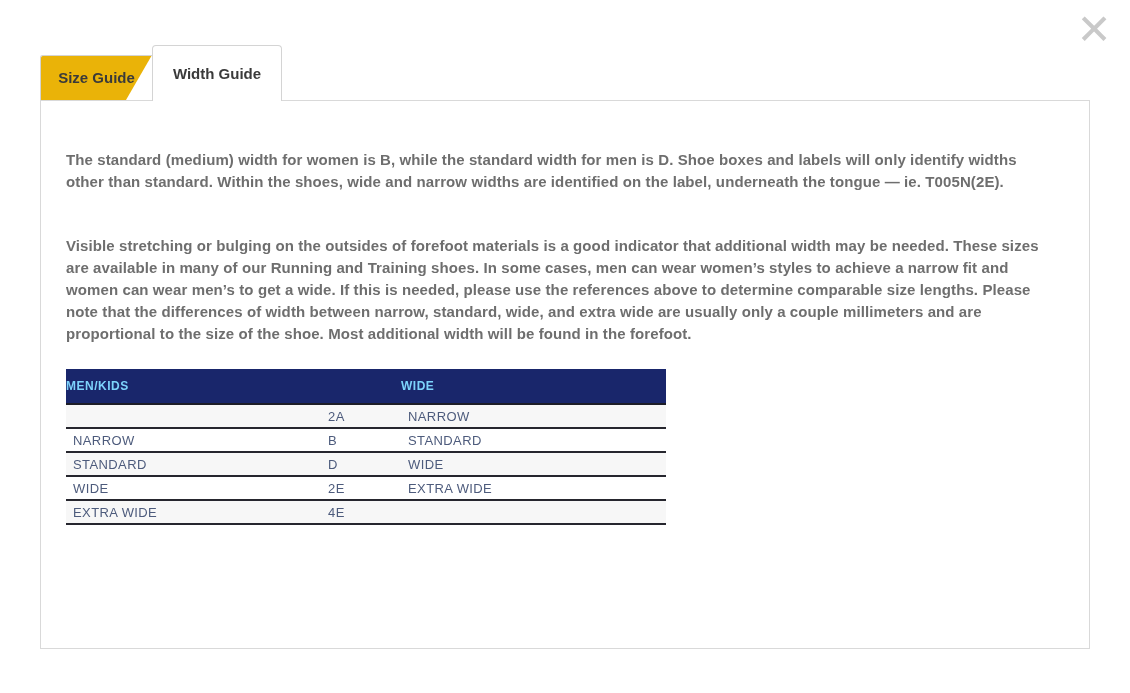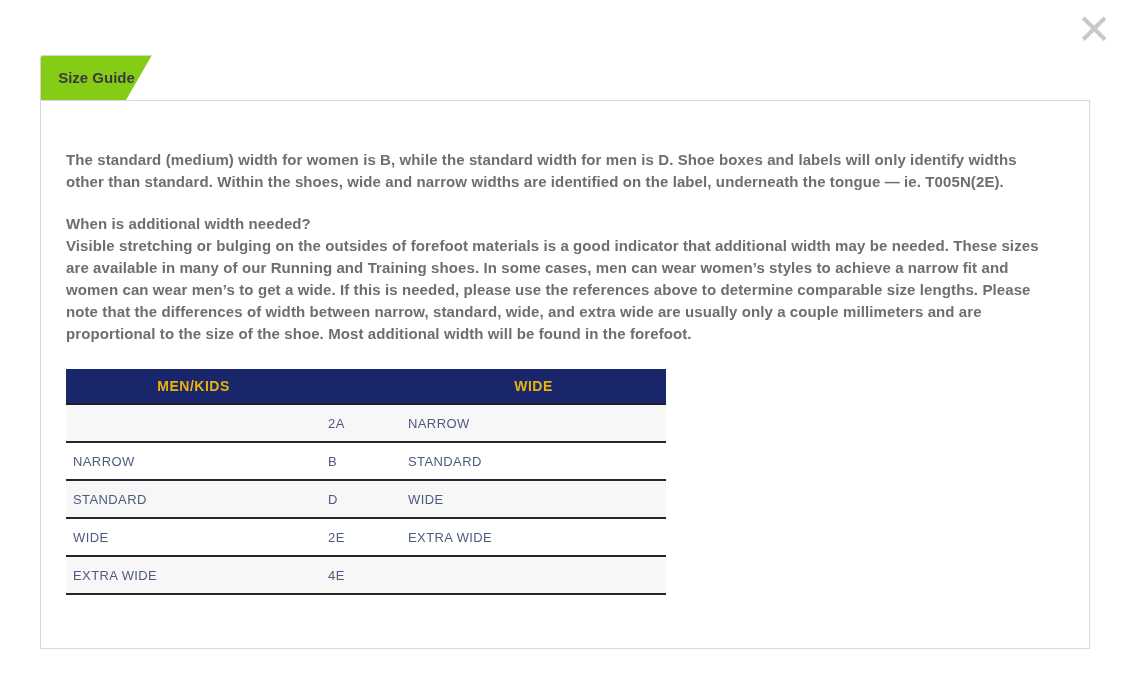--- a/index.html
+++ b/index.html
@@ -35,21 +35,21 @@
     position: relative;
     z-index: 2;
   }
   .tab {
     cursor: pointer;
     font-size: 15px;
     font-weight: bold;
     color: #3a3a3a;
     text-align: center;
     border: 1px solid #d4d4d4;
-    background: #84cc16;
+    background: #eab308;
     position: relative;
   }
   .tab.inactive {
     width: 112px;
     height: 45px;
     line-height: 44px;
     border-bottom: none;
     border-right: none;
     border-radius: 3px 0 0 0;
     overflow: hidden;
@@ -97,30 +97,30 @@
     margin-top: 24px;
     border-collapse: collapse;
     width: 600px;
     table-layout: fixed;
   }
   .width-table col.c1 { width: 255px; }
   .width-table col.c2 { width: 80px; }
   .width-table col.c3 { width: 265px; }
   .width-table th {
     background: var(--header-navy, #19266b);
-    color: #eab308;
-    font-size: 14px;
+    color: #7dd3fc;
+    font-size: 12px;
     font-weight: bold;
     letter-spacing: 0.5px;
     height: 35px;
-    text-align: center;
+    text-align: left;
     border-bottom: 2px solid #1d1d28;
   }
   .width-table td {
-    height: 38px;
+    height: 24px;
     font-size: 13px;
     color: var(--cell-text, #4d5b7c);
     letter-spacing: 0.4px;
     padding-left: 7px;
     border-bottom: 2px solid var(--separator, #26262e);
     background: #ffffff;
   }
   .width-table tr.alt td { background: var(--row-alt, #f7f7f7); }
   .width-table tr:first-child td { border-top: none; }
 </style>
@@ -128,28 +128,31 @@
 <body>
 
 <button class="close-btn">
   <span>✕</span>
 </button>
 
 <div class="tabs">
   <div class="tab inactive">
     <span>Size Guide</span>
   </div>
+  <div class="tab active">
+    <span>Width Guide</span>
+  </div>
 </div>
 
 <div class="panel">
 
   <p class="para">The standard (medium) width for women is B, while the standard width for men is D. Shoe boxes and labels will only identify widths other than standard. Within the shoes, wide and narrow widths are identified on the label, underneath the tongue — ie. T005N(2E).</p>
 
   <p class="para">
-    <span>When is additional width needed?</span><br>
+    <br>
     <span>Visible stretching or bulging on the outsides of forefoot materials is a good indicator that additional width may be needed. These sizes are available in many of our Running and Training shoes. In some cases, men can wear women’s styles to achieve a narrow fit and women can wear men’s to get a wide. If this is needed, please use the references above to determine comparable size lengths. Please note that the differences of width between narrow, standard, wide, and extra wide are usually only a couple millimeters and are proportional to the size of the shoe. Most additional width will be found in the forefoot.</span>
   </p>
 
   <table class="width-table">
     <colgroup>
         <col class="c1">
         <col class="c2">
         <col class="c3">
       </colgroup>
     <thead>

